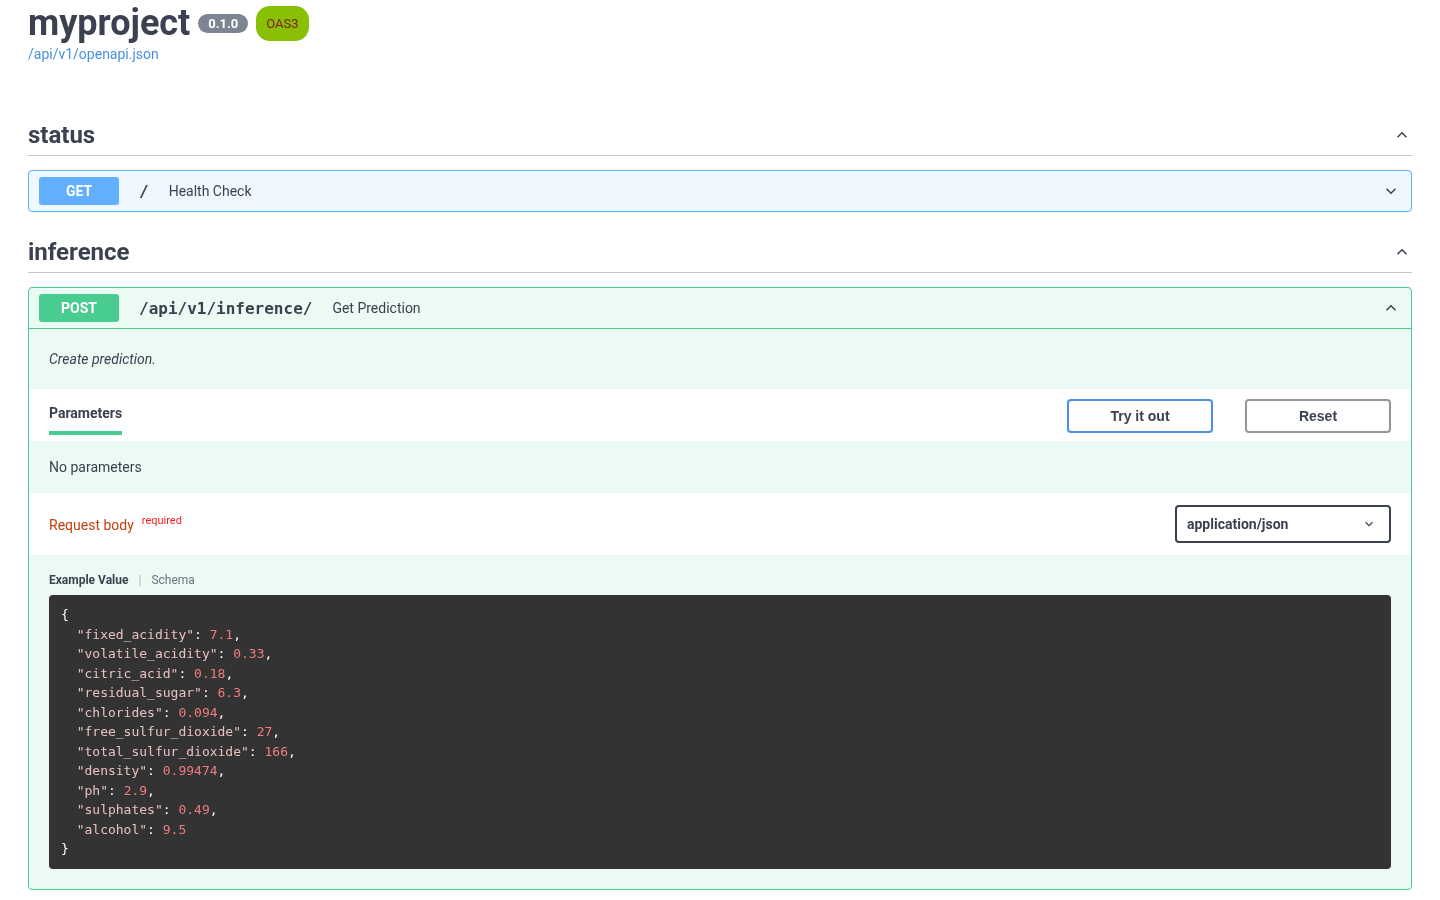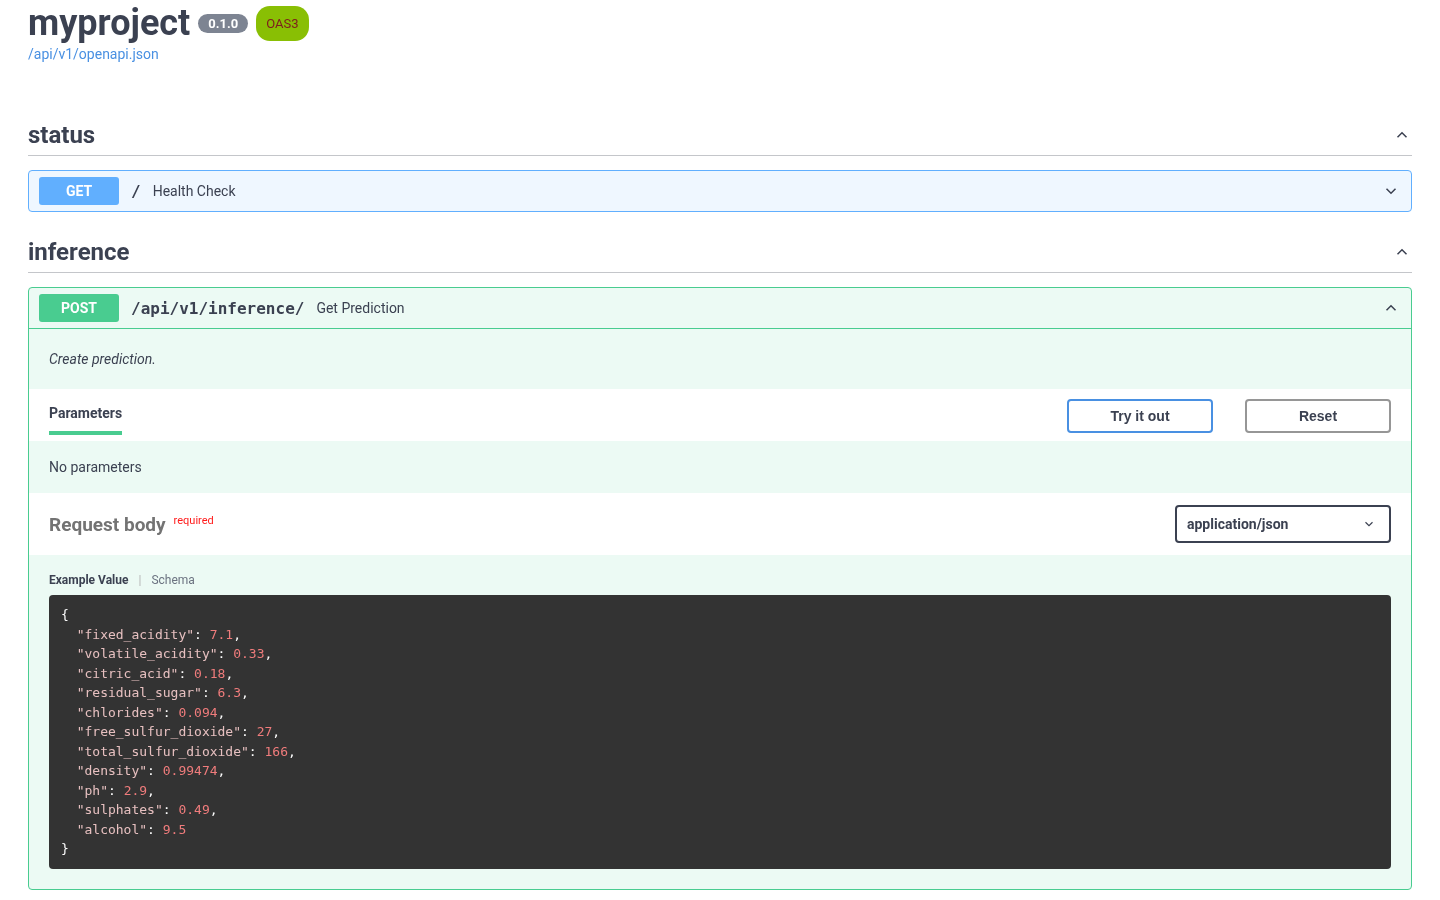--- a/index.html
+++ b/index.html
@@ -38,21 +38,21 @@
   }
   .op-get {
     border: 1px solid #61affe;
     background: rgba(97,175,254,.1);
   }
   .op-post {
     border: 1px solid #49cc90;
     background: rgba(73,204,144,.1);
   }
   .op-summary {
-    display: flex; align-items: center; gap: 12px;
+    display: flex; align-items: center; gap: 20px;
     padding: 6px 10px;
     cursor: pointer;
   }
   .method {
     color: #fff; font-size: 14px; font-weight: 700;
     padding: 6px 0; width: 80px; text-align: center; border-radius: 3px;
     flex-shrink: 0;
   }
   .method-get  { background: #61affe; }
   .method-post { background: #49cc90; }
@@ -82,21 +82,21 @@
   }
   .btn-try { border-color: #4990e2; color: #3b4151; }
   .btn-reset { border-color: #969696; }
 
   .no-params { padding: 18px 20px; font-size: 14px; color: #3b4151; }
 
   .reqbody-header {
     display: flex; align-items: center; justify-content: space-between;
     background: #fff; padding: 12px 20px;
   }
-  .reqbody-label { font-size: 19px; font-weight: 700; color: #737373; }
+  .reqbody-label { font-size: 14px; font-weight: 400; color: #c2410c; }
   .required { font-size: 11px; color: #ff1a1a; vertical-align: super; padding-left: 4px; }
   .content-type {
     display: flex; align-items: center; justify-content: space-between;
     border: 2px solid #3b4151; border-radius: 4px;
     padding: 7px 10px; width: 216px; font-size: 14px; font-weight: 700;
     background: #fff; cursor: pointer;
   }
 
   .model-tabs {
     display: flex; align-items: center; gap: 10px;

